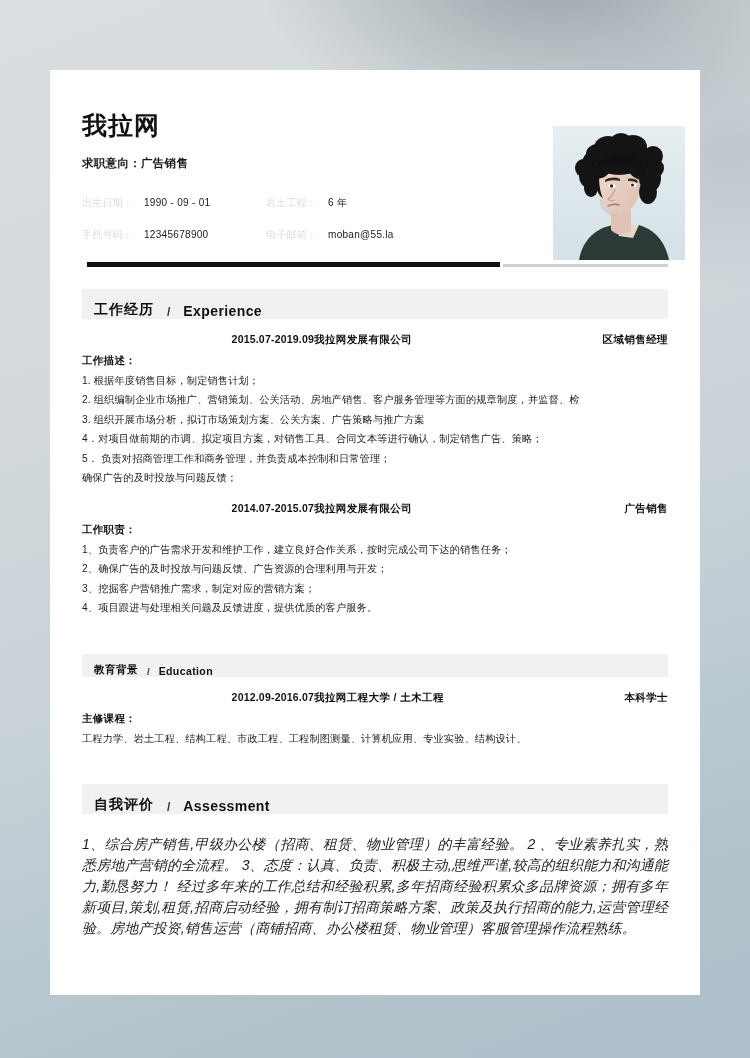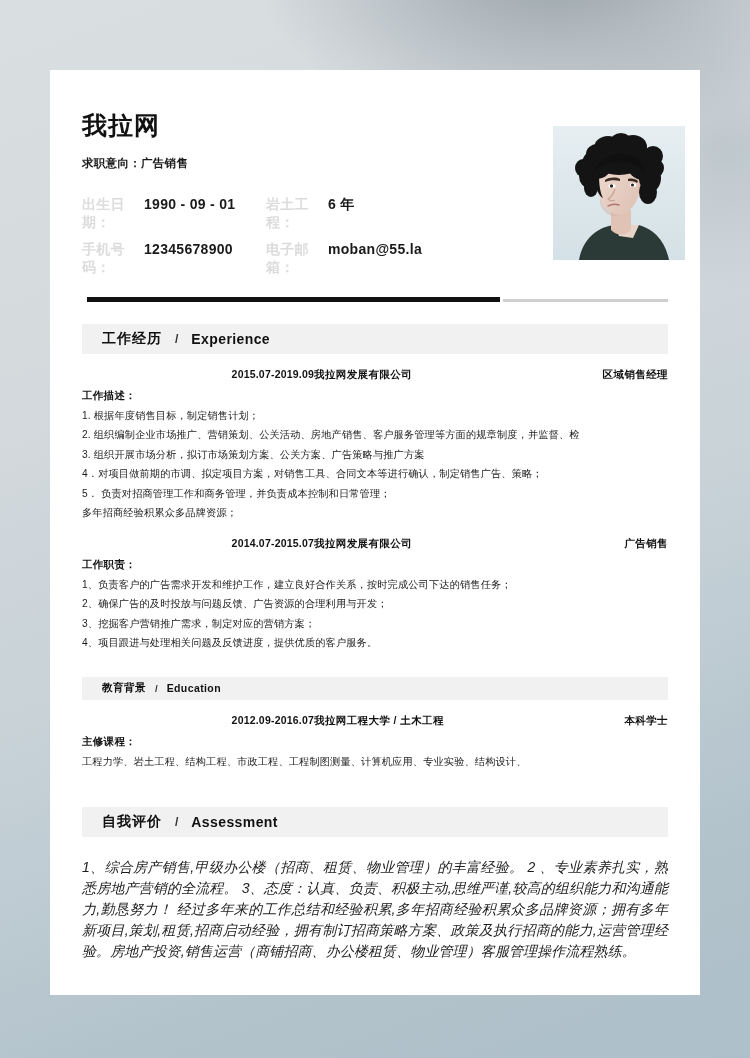--- a/index.html
+++ b/index.html
@@ -33,24 +33,23 @@
     letter-spacing: 1px; line-height: 1.1; margin: 0;
   }
   .objective {
     font-size: 11.5px; font-weight: bold; color: #1a1a1a;
     margin-top: 16px; letter-spacing: .3px;
   }
   .meta {
     margin-top: 25px;
     display: grid;
     grid-template-columns: 62px 122px 62px auto;
-    row-gap: 9px;
-    font-size: 14px;
+    row-gap: 18px;
+    font-size: 10px;
     align-items: baseline;
-    font-weight: bold;
   }
   .meta .lbl { color: #dcdcdc; letter-spacing: .2px; }
   .meta .val { color: #1a1a1a; letter-spacing: .3px; }
 
   .photo {
     position: absolute; right: 15px; top: 56px;
     width: 132px; height: 134px;
     background: linear-gradient(180deg,#e3ecef 0%, #dde8ec 55%, #d8e4e9 100%);
     overflow: hidden;
   }
@@ -59,27 +58,27 @@
   .rule-wrap {
     margin: 19px 0 0 0; padding: 0 0 0 5px;
     display: flex; align-items: flex-end; height: 6px;
   }
   .rule-dark { height: 5px; background: #111; width: 413px; }
   .rule-light { height: 3px; background: #cfcfcf; flex: 1; margin-left: 3px; }
 
   
   .body { padding: 0 32px; }
   .sec { margin-top: 22px; }
-  .sec.edu { margin-top: 24px; }
+  .sec.edu { margin-top: 36px; }
   .sec.asmt { margin-top: 36px; }
 
   .sec-bar {
     background: #f1f1f1;
-    display: flex; align-items: center;
-    padding: 0 20px;
+    display: flex; align-items: flex-end;
+    padding: 0 12px;
     height: 30px;
   }
   .sec-bar.small { height: 23px; }
   .sec-cn {
     font-size: 14px; font-weight: bold; color: #111; letter-spacing: 1px;
   }
   .sec-bar.small .sec-cn { font-size: 10.5px; letter-spacing: .5px; }
   .sec-slash { font-size: 12px; color: #333; margin: 0 13px; font-weight: bold; }
   .sec-bar.small .sec-slash { font-size: 9.5px; margin: 0 9px; }
   .sec-en {
@@ -213,21 +212,21 @@
           <span class="jh-org">我拉网发展有限公司</span>
           <span class="jh-role">区域销售经理</span>
         </div>
         <div class="sub-label">工作描述：</div>
         <div class="lines">
           <div class="line">1. 根据年度销售目标，制定销售计划；</div>
           <div class="line">2. 组织编制企业市场推广、营销策划、公关活动、房地产销售、客户服务管理等方面的规章制度，并监督、检</div>
           <div class="line">3. 组织开展市场分析，拟订市场策划方案、公关方案、广告策略与推广方案</div>
           <div class="line">4．对项目做前期的市调、拟定项目方案，对销售工具、合同文本等进行确认，制定销售广告、策略；</div>
           <div class="line">5． 负责对招商管理工作和商务管理，并负责成本控制和日常管理；</div>
-          <div class="line">多年招商经验积累众多品牌资源；</div>
+          <div class="line">确保广告的及时投放与问题反馈；</div>
         </div>
       </div>
 
       <div>
         <div class="job-head">
           <span class="jh-date">2014.07-2015.07</span>
           <span class="jh-org">我拉网发展有限公司</span>
           <span class="jh-role">广告销售</span>
         </div>
         <div class="sub-label">工作职责：</div>

